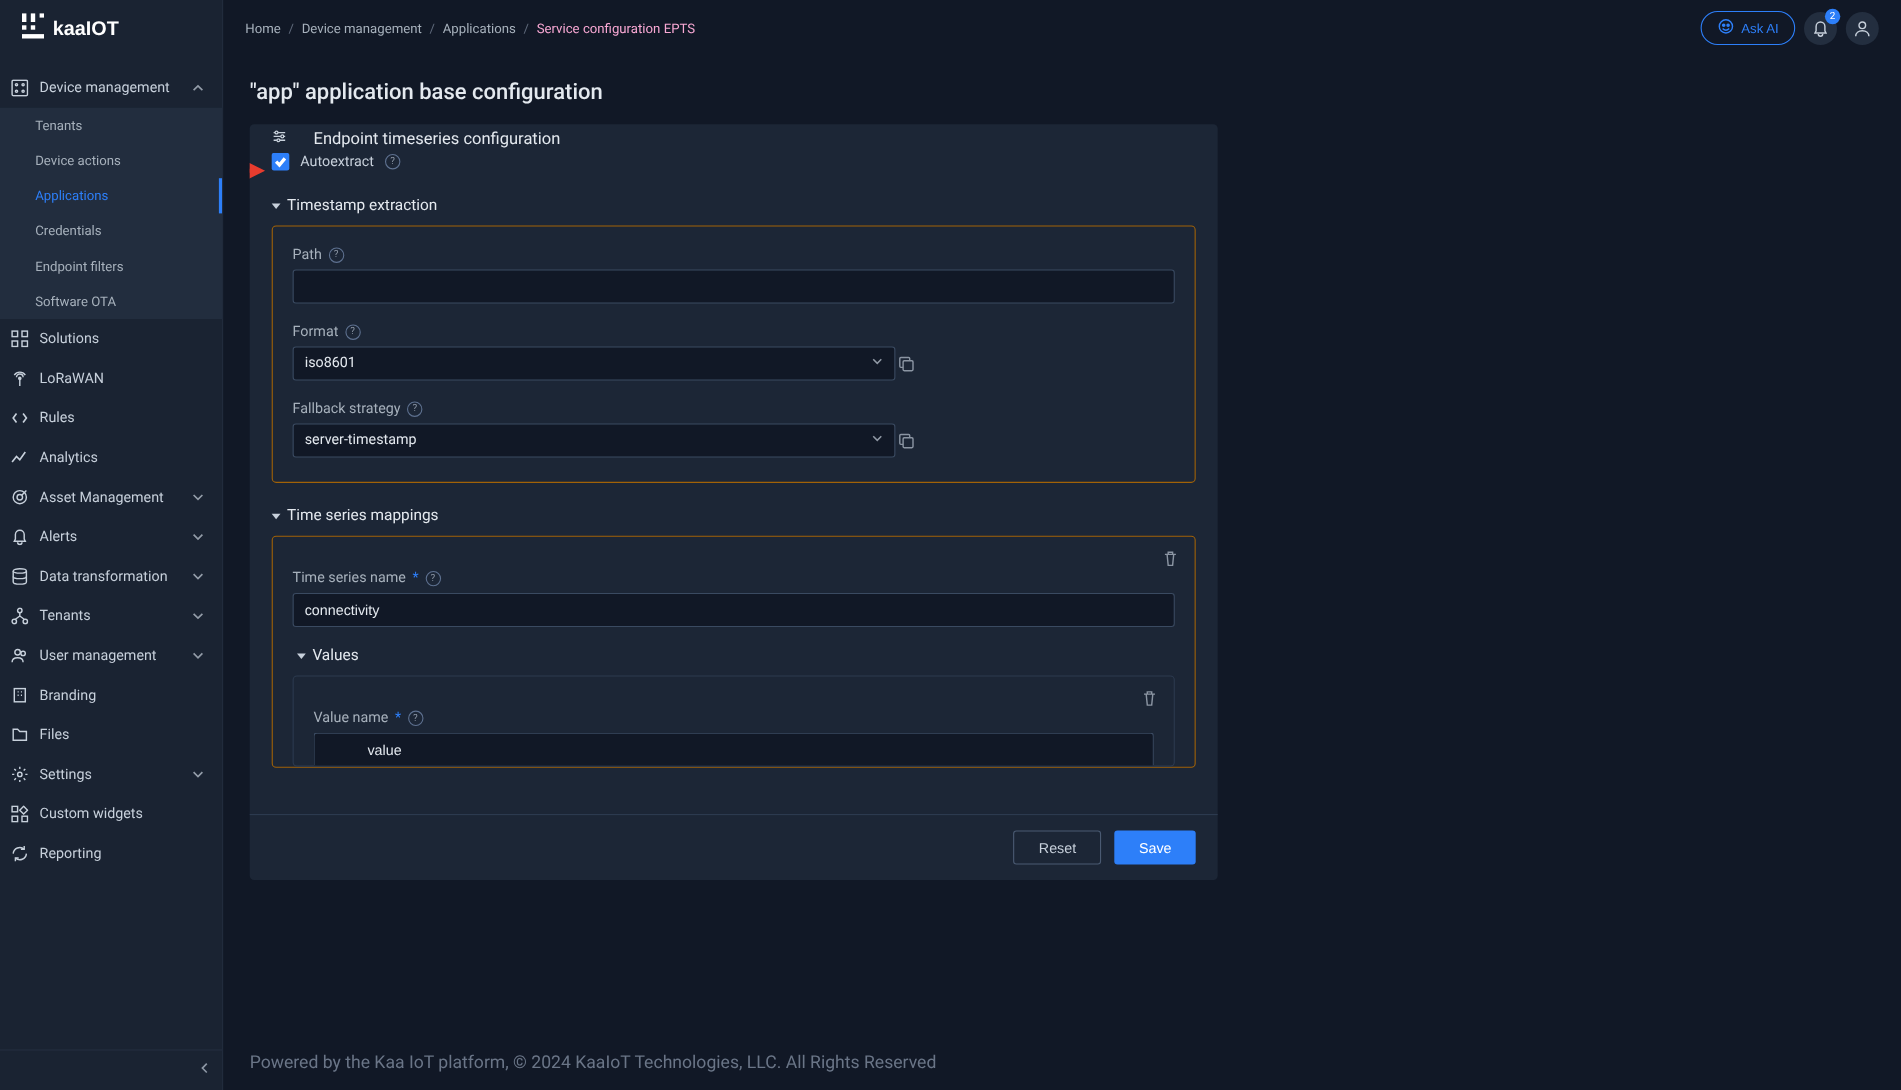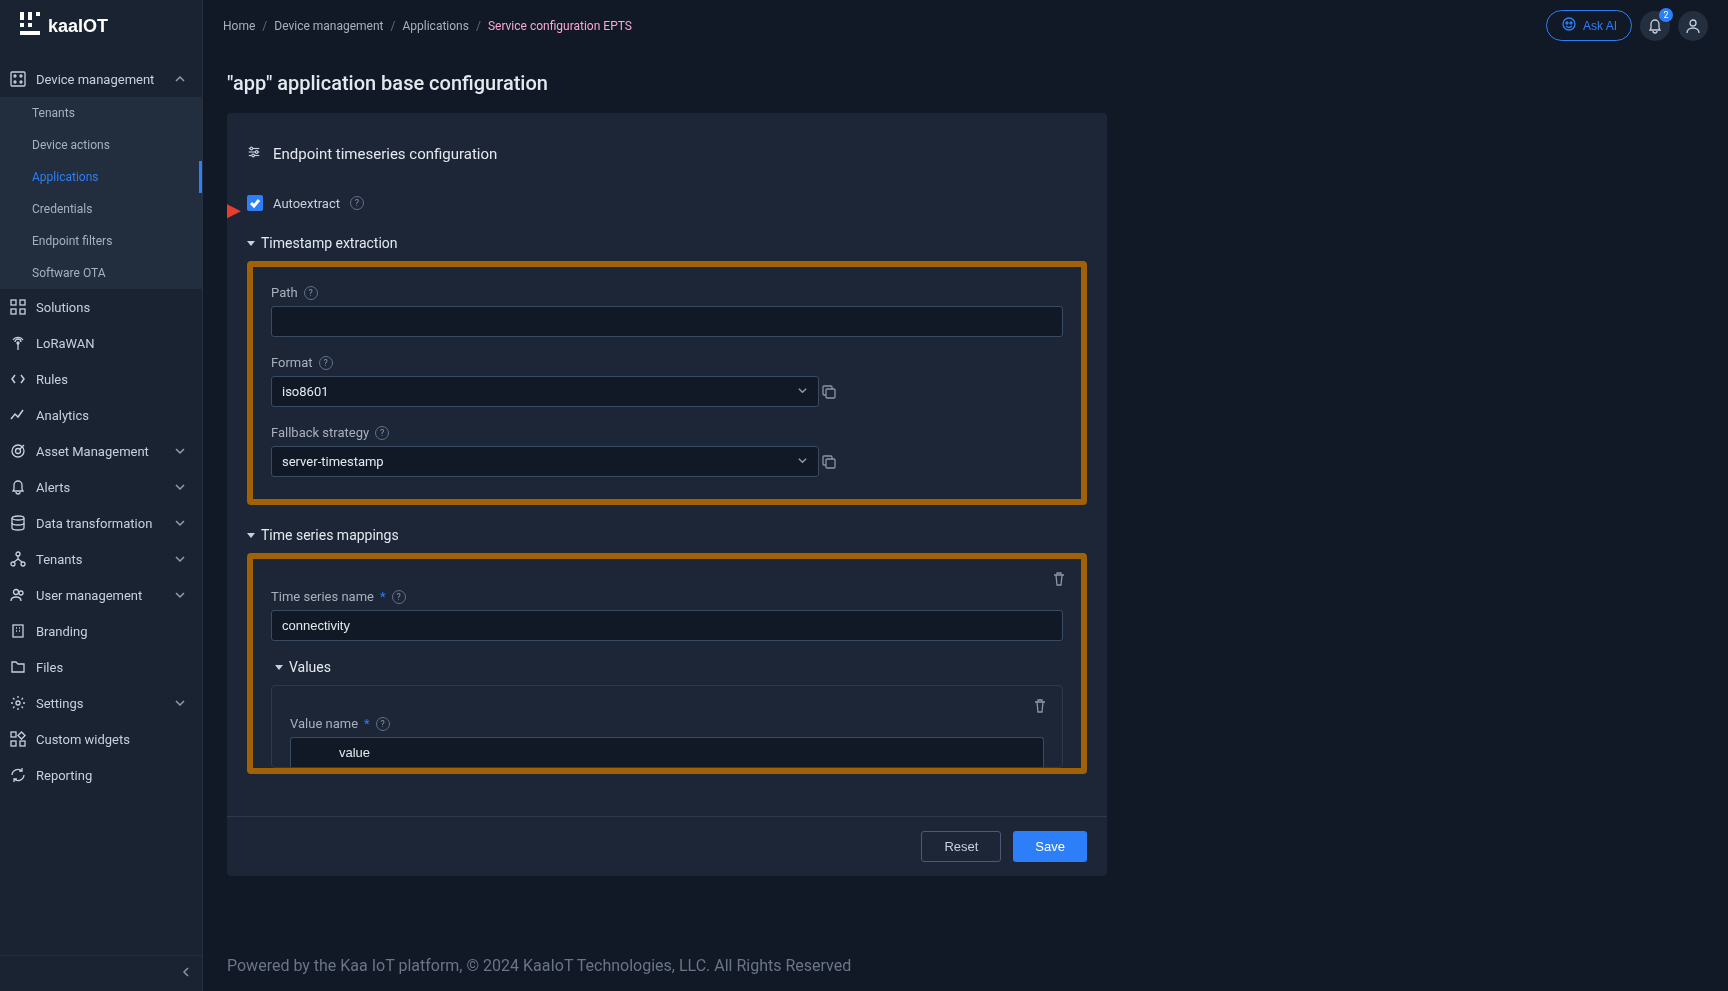--- a/index.html
+++ b/index.html
@@ -108,22 +108,22 @@
     .panel {
       background: #1c2636;
       border-radius: 4px;
       padding: 0;
       width: 880px;
       display: flex;
       flex-direction: column;
       max-height: calc(100% - 80px);
     }
     .panel-header {
-      display: flex; align-items: flex-start; gap: 12px;
-      padding: 32px 20px;
+      display: flex; align-items: flex-start; gap: 24px;
+      padding: 4px 20px;
       font-size: 15px; color: #e4e9ef;
     }
     .panel-body {
       flex: 1;
       overflow-y: auto;
       padding: 0 20px 20px 20px;
     }
     .checkbox-row {
       display: flex; align-items: center; gap: 10px;
       padding: 0 0 20px 0;
@@ -151,21 +151,21 @@
       top: 50%;
       transform: translateY(-60%);
     }
     .section-toggle {
       display: flex; align-items: center; gap: 6px;
       font-size: 14px; color: #e4e9ef;
       cursor: pointer; margin: 4px 0 10px 0;
     }
     .section-toggle .tri { width: 0; height: 0; border-left: 4px solid transparent; border-right: 4px solid transparent; border-top: 5px solid #c7d0db; }
     .form-box {
-      border: 6px solid #a16207;
+      border: 1px solid #a16207;
       border-radius: 4px;
       padding: 18px 18px 22px 18px;
       margin-bottom: 22px;
       position: relative;
     }
     .form-field { margin-bottom: 18px; }
     .form-field:last-child { margin-bottom: 0; }
     .form-label {
       display: flex; align-items: center; gap: 6px;
       color: #a7b1bc; font-size: 13px; margin-bottom: 6px;

